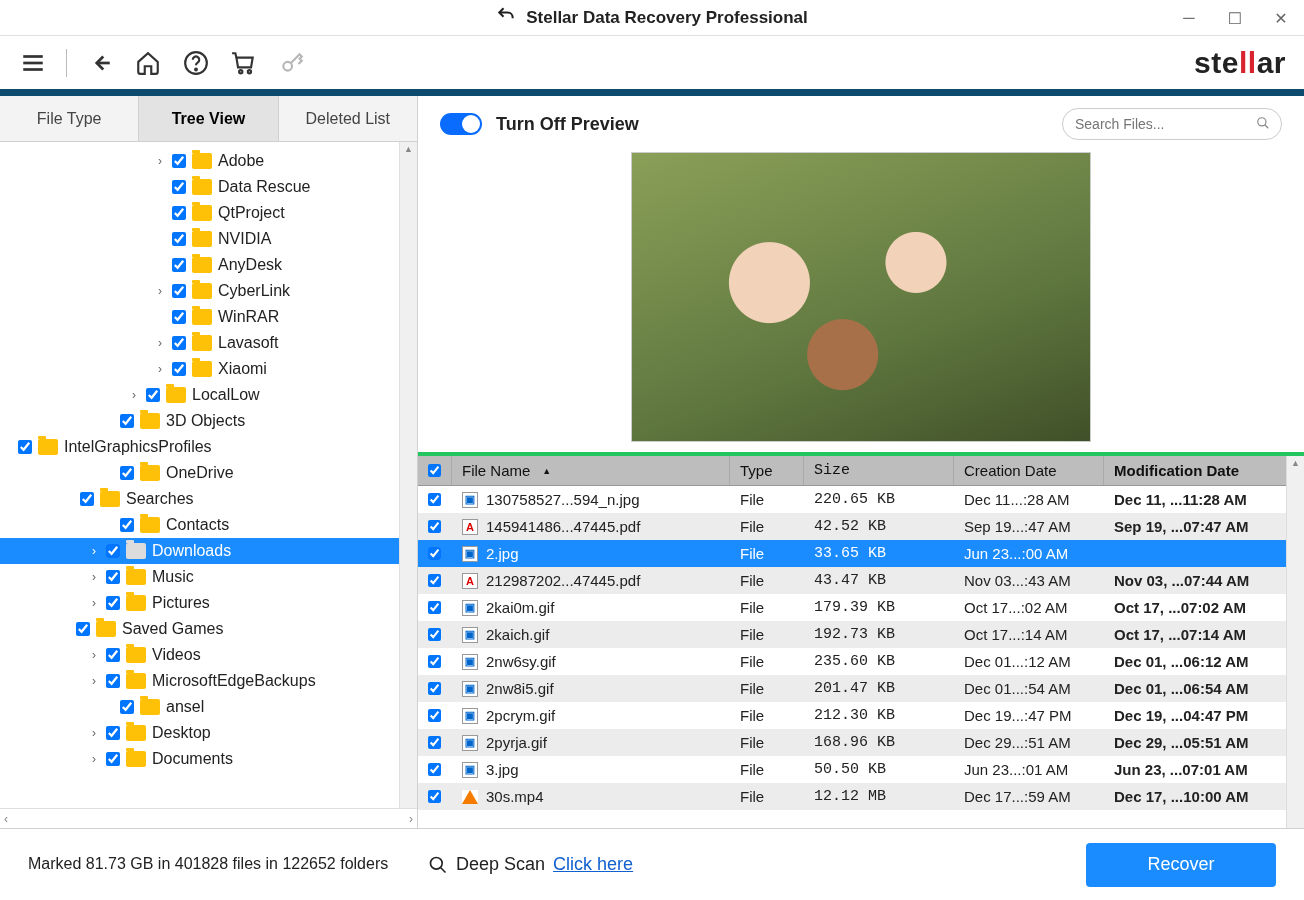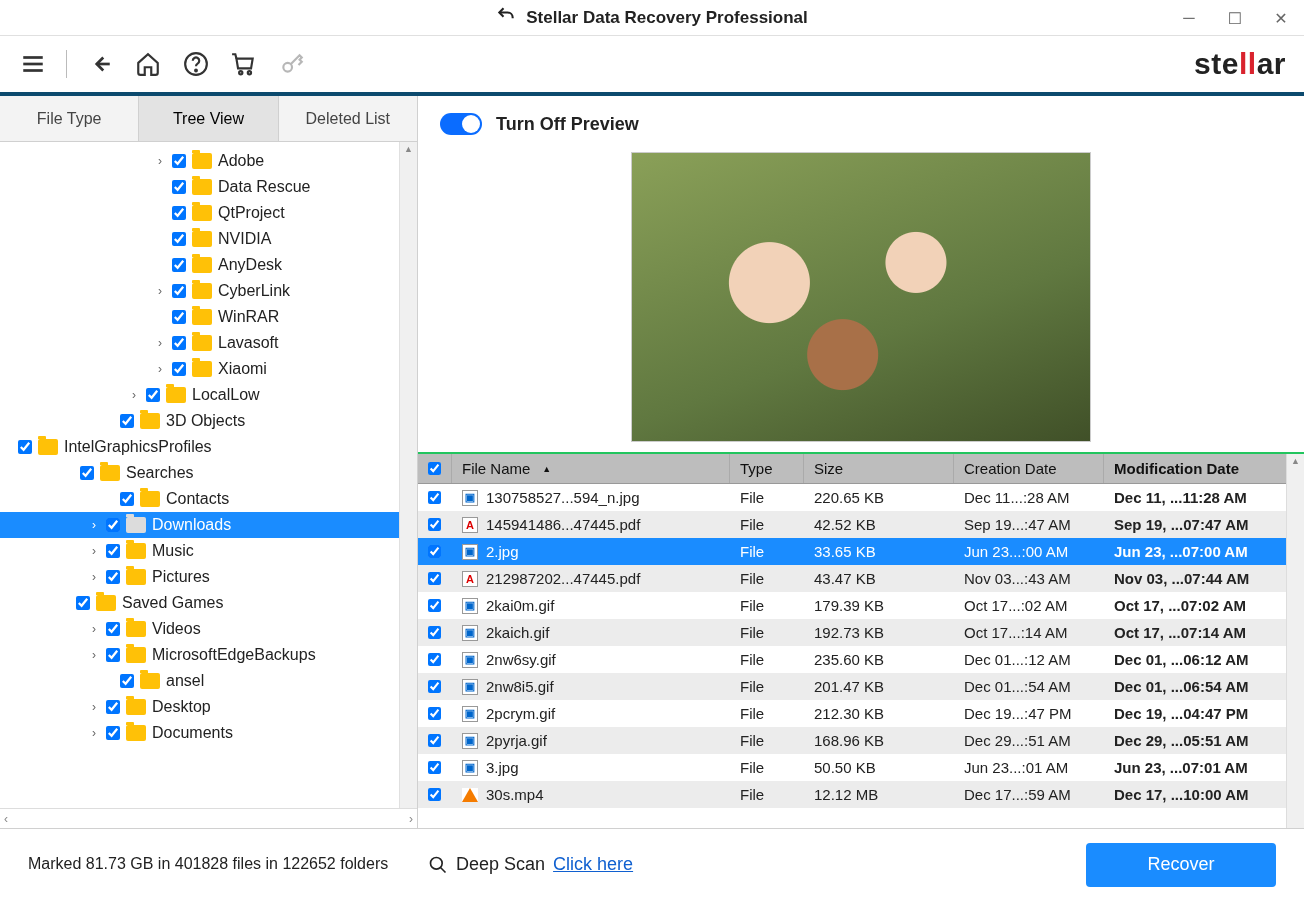--- a/index.html
+++ b/index.html
@@ -1,32 +1,32 @@
 <!DOCTYPE html>
 <html><head>
 <meta charset="utf-8">
 <style>
 * { box-sizing: border-box; margin: 0; padding: 0; }
 body { font-family: "Segoe UI", Arial, sans-serif; font-size: 14px; color: #222; background: #fff; width: 1304px; height: 900px; overflow: hidden; display: flex; flex-direction: column; }
 .titlebar { height: 36px; display: flex; align-items: center; justify-content: center; position: relative; border-bottom: 1px solid #e0e0e0; }
 .titlebar .title-wrap { display: flex; align-items: center; gap: 10px; font-size: 17px; font-weight: 600; }
 .titlebar .wincontrols { position: absolute; right: 0; top: 0; height: 36px; display: flex; }
 .winbtn { width: 46px; height: 36px; display: flex; align-items: center; justify-content: center; color: #666; font-size: 16px; }
-.toolbar { height: 60px; border-bottom: 4px solid #0c4a6e; display: flex; align-items: center; padding: 0 18px; gap: 18px; }
+.toolbar { height: 60px; border-bottom: 7px solid #0c4a6e; display: flex; align-items: center; padding: 0 18px; gap: 18px; }
 .tb-sep { width: 1px; height: 28px; background: #bbb; }
 .tb-icon { width: 30px; height: 30px; display: flex; align-items: center; justify-content: center; color: #444; }
 .tb-icon svg { width: 26px; height: 26px; }
 .logo { margin-left: auto; font-size: 30px; font-weight: 600; letter-spacing: .5px; color: #222; display:flex; align-items:baseline;}
 .logo .ll { color: #d9232e; font-weight: 900; }
 .main { flex: 1; display: flex; overflow: hidden; }
 .left { width: 418px; border-right: 1px solid #d0d0d0; display: flex; flex-direction: column; overflow:hidden;}
 .tabs { display: flex; height: 46px; border-bottom: 1px solid #d0d0d0; background: #f3f3f3;}
 .tab { flex: 1; display: flex; align-items: center; justify-content: center; font-size: 16px; color: #444; border-right: 1px solid #d0d0d0; cursor: pointer; }
 .tab:last-child { border-right: none; }
-.tab.active { background: #e3e3e3; font-weight: 400; color: #000; }
+.tab.active { background: #e3e3e3; font-weight: 700; color: #000; }
 .tree { flex: 1; overflow: hidden; position: relative; }
 .tree-inner { padding: 6px 0 6px 0; }
 .tree-row { height: 26px; display: flex; align-items: center; gap: 6px; font-size: 16px; white-space: nowrap; cursor: default; }
 .tree-row.selected { background: #1a8cff; color: #fff; }
 .tree-row .arrow { width: 12px; text-align: center; color: #666; font-size: 12px; }
 .tree-row.selected .arrow { color: #fff; }
 .tree-row input[type=checkbox] { width: 14px; height: 14px; }
 .folder-icon { width: 20px; height: 16px; background: #ffc107; border-radius: 2px; position: relative; }
 .folder-icon::before { content:""; position:absolute; top:-3px; left:0; width:8px; height:3px; background:#ffc107; border-radius:1px 1px 0 0;}
 .tree-row.selected .folder-icon { background:#dcdcdc; }
@@ -41,28 +41,28 @@
 .preview-label { font-size: 18px; font-weight: 600; color: #222; text-align: center; }
 .search { margin-left: auto; width: 220px; height: 32px; border: 1px solid #ccc; border-radius: 16px; display: flex; align-items: center; padding: 0 12px; color: #888; font-size: 14px; }
 .search input { border: none; outline: none; flex: 1; font-size: 14px; color: #444; }
 .preview-img { align-self: center; width: 460px; height: 290px; margin-bottom: 10px; border: 1px solid #ccc; background: linear-gradient(135deg,#c8a878 0%,#7a9060 40%,#d8c8a8 100%); position:relative; overflow:hidden; display:flex; align-items:center; justify-content:center;}
 .preview-img .ph { position:absolute; inset:0; background:
   radial-gradient(circle at 30% 45%, #f2d2b8 0 40px, transparent 41px),
   radial-gradient(circle at 62% 38%, #f2d2b8 0 30px, transparent 31px),
   radial-gradient(circle at 46% 70%, #a87048 0 35px, transparent 36px),
   linear-gradient(160deg,#8aa058 0%,#607840 60%,#405028 100%);
 }
-.file-table { flex: 1; overflow: hidden; border-top: 2px solid #22c55e; position:relative;}
+.file-table { flex: 1; overflow: hidden; border-top: 4px solid #22c55e; position:relative;}
 .ft-head { display: flex; height: 30px; background: #bdbdbd; color: #111; font-size: 15px; align-items: center; border-bottom: 1px solid #999; }
 .ft-head .cell, .ft-row .cell { padding: 0 10px; display: flex; align-items: center; height: 100%; border-right: 1px solid #aaa; overflow:hidden; white-space:nowrap;}
 .ft-head .cell:last-child, .ft-row .cell:last-child { border-right:none;}
 .c-chk { width: 34px; justify-content:center;}
 .c-name { width: 278px; gap:8px; }
 .c-type { width: 74px; }
-.c-size { width: 150px; }
+.c-size { width: 150px; font-family: Liberation Mono, monospace; }
 .c-cre { width: 150px; }
 .c-mod { flex: 1; font-weight: bold; }
 .ft-body { }
 .ft-row { display: flex; height: 27px; font-size: 15px; align-items: center; }
 .ft-row:nth-child(odd) { background: #fff; }
 .ft-row:nth-child(even) { background: #ececec; }
 .ft-row.selected { background: #1a8cff !important; color: #fff; }
 .ft-row .cell { border-right: 1px solid transparent; }
 .fileic { width:16px; height:16px; display:inline-flex; align-items:center; justify-content:center; font-size:11px; border:1px solid #999; background:#fff; color:#d00; font-weight:bold;}
 .fileic.img { color:#06c; }
@@ -218,20 +218,26 @@
             <input type="checkbox" checked="" style="">
             <span class="folder-icon"></span>
             <span>3D Objects</span>
           </div>
           <div class="tree-row" style="">
             <span class="arrow"></span>
             <input type="checkbox" checked="" style="">
             <span class="folder-icon"></span>
             <span>IntelGraphicsProfiles</span>
           </div>
+          <div class="tree-row" style="padding-left: 102px;">
+            <span class="arrow"></span>
+            <input type="checkbox" checked="" style="">
+            <span class="folder-icon"></span>
+            <span>OneDrive</span>
+          </div>
           <div class="tree-row" style="padding-left: 62px;">
             <span class="arrow"></span>
             <input type="checkbox" checked="" style="">
             <span class="folder-icon"></span>
             <span>Searches</span>
           </div>
           <div class="tree-row" style="padding-left: 102px;">
             <span class="arrow"></span>
             <input type="checkbox" checked="" style="">
             <span class="folder-icon"></span>
@@ -296,20 +302,27 @@
     <div class="hscroll">
         <span>‹</span>
         <span>›</span>
       </div>
   </div>
 
   <div class="right">
     <div class="right-top">
       <div class="toggle"></div>
       <div class="preview-label">Turn Off Preview</div>
+      <div class="search">
+        <input placeholder="Search Files..." style="">
+        <span><svg width="14" height="14" viewBox="0 0 24 24" fill="none" stroke="#888" stroke-width="2">
+              <circle cx="10" cy="10" r="7"></circle>
+              <line x1="21" y1="21" x2="15" y2="15"></line>
+            </svg></span>
+      </div>
     </div>
     <div class="preview-img">
         <div class="ph"></div>
       </div>
 
     <div class="file-table">
       <div class="ft-vscroll"></div>
       <div class="ft-head">
         <div class="cell c-chk">
             <input type="checkbox" checked="" style="">
@@ -354,21 +367,20 @@
             <div class="cell c-chk">
               <input type="checkbox" checked="" style="">
             </div>
             <div class="cell c-name">
               <span class="fileic img">▣</span>
               <span>2.jpg</span>
             </div>
             <div class="cell c-type">File</div>
             <div class="cell c-size">33.65 KB</div>
             <div class="cell c-cre">Jun 23...:00 AM</div>
-            <div class="cell c-mod">Jun 23, ...07:00 AM</div>
           </div>
           <div class="ft-row">
             <div class="cell c-chk">
               <input type="checkbox" checked="" style="">
             </div>
             <div class="cell c-name">
               <span class="fileic">A</span>
               <span>212987202...47445.pdf</span>
             </div>
             <div class="cell c-type">File</div>

